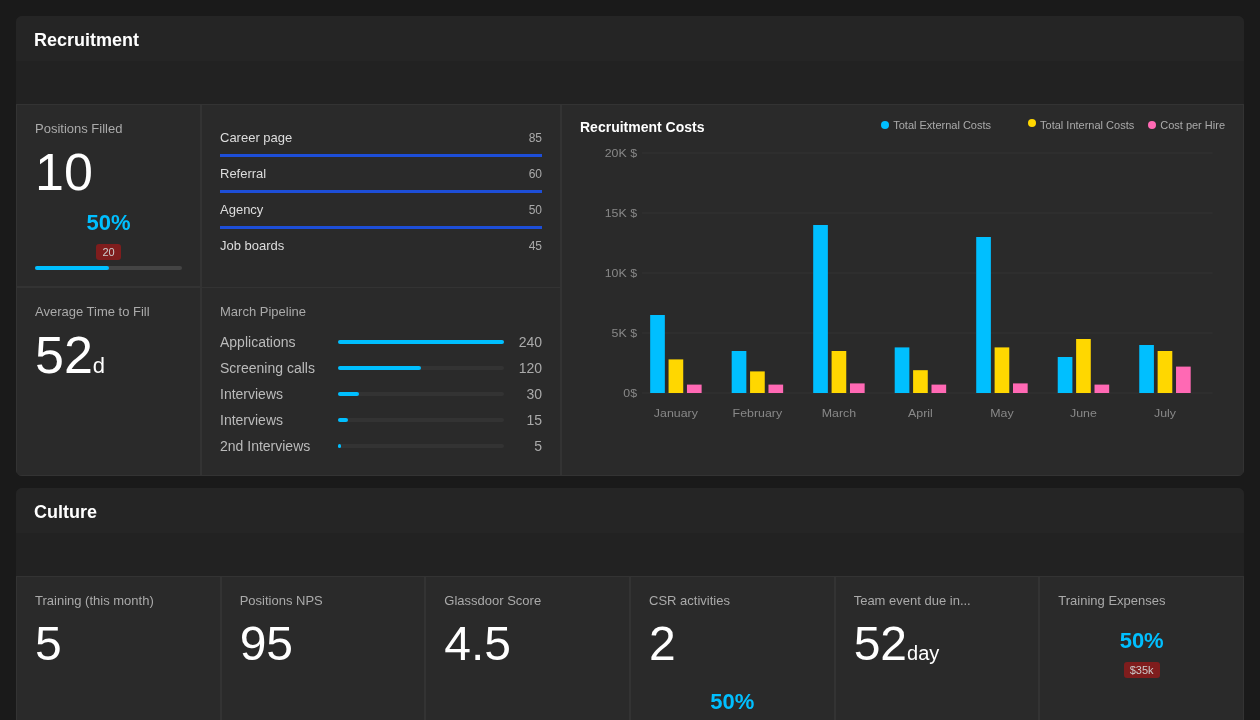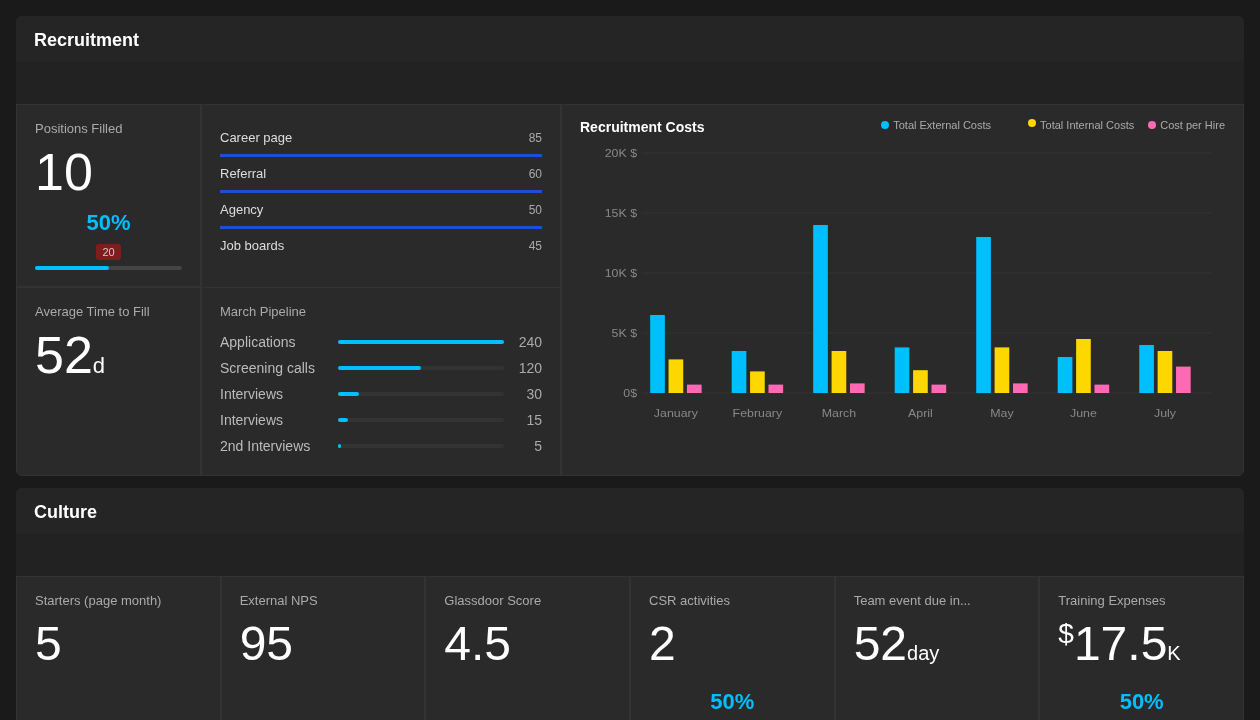--- a/index.html
+++ b/index.html
@@ -383,26 +383,26 @@
           </div>
       </div>
 
     </div>
   </div>
 
   <div class="section culture-section">
     <div class="section-title">Culture</div>
     <div class="section-content" id="culture-panels">
         <div class="culture-panel">
-    <div class="panel-title">Starters (page month)</div>
+    <div class="panel-title">Training (this month)</div>
     <div class="culture-big">5<span class="unit"></span></div>
 
   </div>
         <div class="culture-panel">
-    <div class="panel-title">External NPS</div>
+    <div class="panel-title">Positions NPS</div>
     <div class="culture-big">95<span class="unit"></span></div>
 
   </div>
         <div class="culture-panel">
     <div class="panel-title">Glassdoor Score</div>
     <div class="culture-big">4.5<span class="unit"></span></div>
 
       <span class="bottom-badge">5</span>
 
   </div>
@@ -419,21 +419,20 @@
       </div>
 
   </div>
         <div class="culture-panel">
     <div class="panel-title">Team event due in...</div>
     <div class="culture-big">52<span class="unit">day</span></div>
 
   </div>
         <div class="culture-panel">
     <div class="panel-title">Training Expenses</div>
-    <div class="culture-big"><span class="dollar-prefix">$</span>17.5<span class="unit">K</span></div>
 
       <div class="percent-row" style="margin-top:auto;padding-top:10px;">
         <span class="percent-value">50%</span>
         <span class="percent-badge">$35k</span>
       </div>
       <div class="bottom-progress">
         <div class="bottom-progress-fill" style="width:50%"></div>
       </div>
 
   </div>

